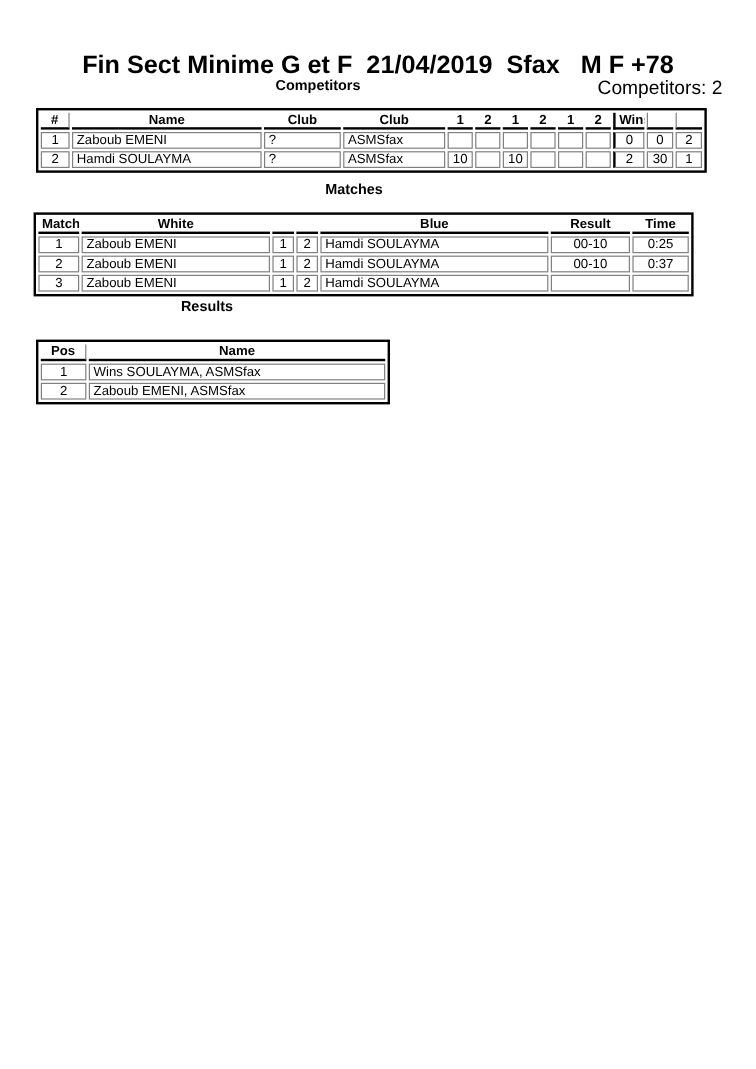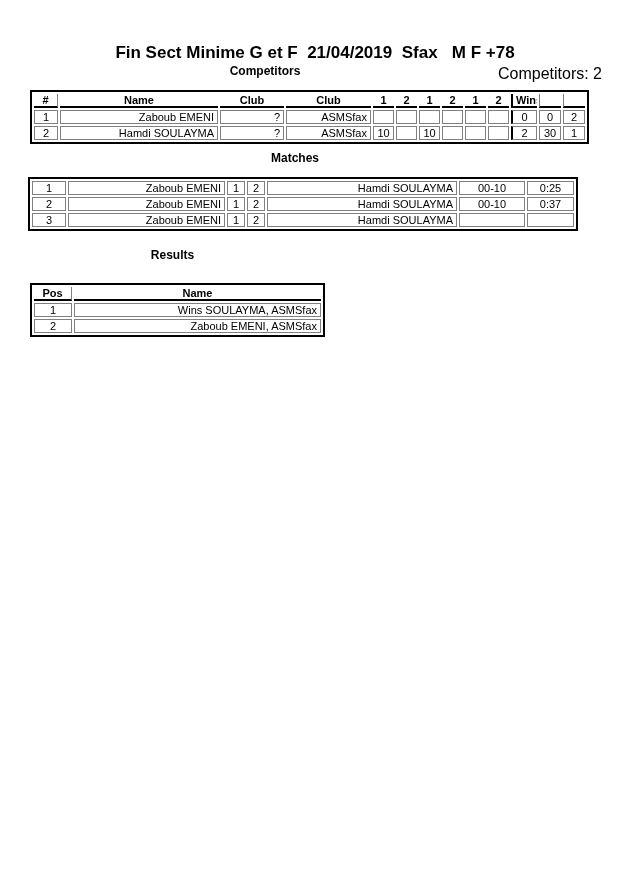--- a/index.html
+++ b/index.html
@@ -3,35 +3,35 @@
 <meta charset="utf-8">
 <style>
   html,body{margin:0;padding:0;}
   body{
     width:630px;height:891px;background:#ffffff;color:#000;
     font-family:"Liberation Sans", sans-serif;position:relative;overflow:hidden;
   }
   .abs{position:absolute;}
   .title{
     top:43px;left:0;width:630px;text-align:center;
-    font-size:17px;font-weight:bold;white-space:pre;
+    font-size:21px;font-weight:bold;white-space:pre;
   }
   .sec-heading{font-size:12px;font-weight:bold;text-align:center;}
   .comp-count{top:65px;right:28px;font-size:16px;}
   table{
     border-collapse:separate;border-spacing:2px;
     border:2px solid #000;table-layout:fixed;background:#fff;
   }
   th,td{
     box-sizing:border-box;font-size:11px;height:13px;
     padding:0 3px;overflow:hidden;white-space:nowrap;
   }
   th{border:0 solid #000;border-bottom:2px solid #000;font-weight:bold;text-align:center;}
   td{border:1px solid #808080;text-align:center;}
-  td.left{text-align:right;}
+  td.left{text-align:left;}
   th.left{text-align:left;}
   
   #competitors-table{width:545px;}
   #competitors-table th.h-num{border-right:1px solid #808080;}
   #competitors-table th.h-wins, #competitors-table td.c-wins{border-left:2px solid #000;}
   #competitors-table th.h-pts, #competitors-table th.h-pos{border-left:1px solid #808080;padding-left:28px;}
   
   #matches-table{width:534px;}
   
   #results-table{width:285px;}
@@ -122,20 +122,29 @@
   <colgroup>
     <col class="w-match">
       <col class="w-white">
       <col class="w-id">
       <col class="w-id">
     <col class="w-blue">
       <col class="w-result">
       <col class="w-time">
   </colgroup>
   <tbody>
+      <tr>
+    <th class="left">Match</th>
+    <th>White</th>
+    <th></th>
+    <th></th>
+    <th>Blue</th>
+    <th>Result</th>
+    <th>Time</th>
+  </tr>
   <tr>
     <td>1</td>
     <td class="left">Zaboub EMENI</td>
     <td>1</td>
     <td>2</td>
     <td class="left">Hamdi SOULAYMA</td>
     <td>00-10</td>
     <td>0:25</td>
   </tr>
   <tr>

